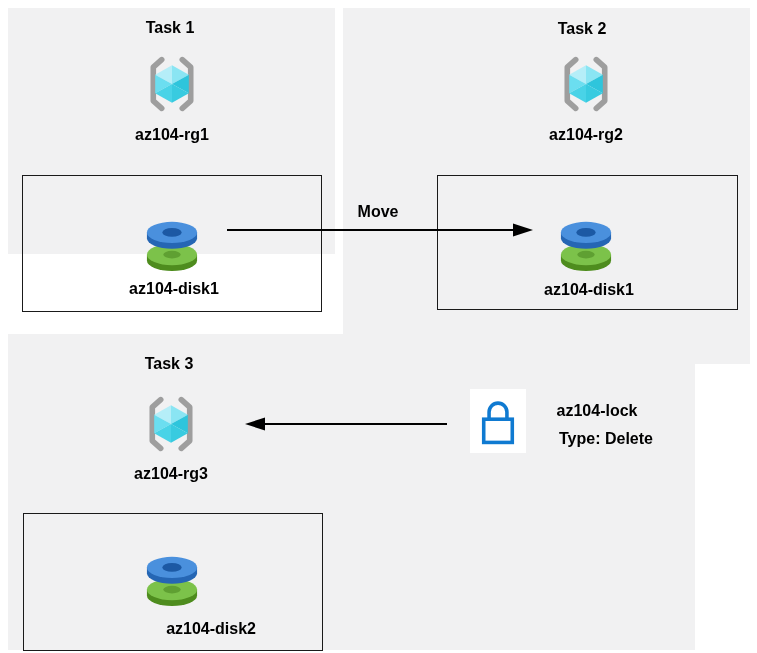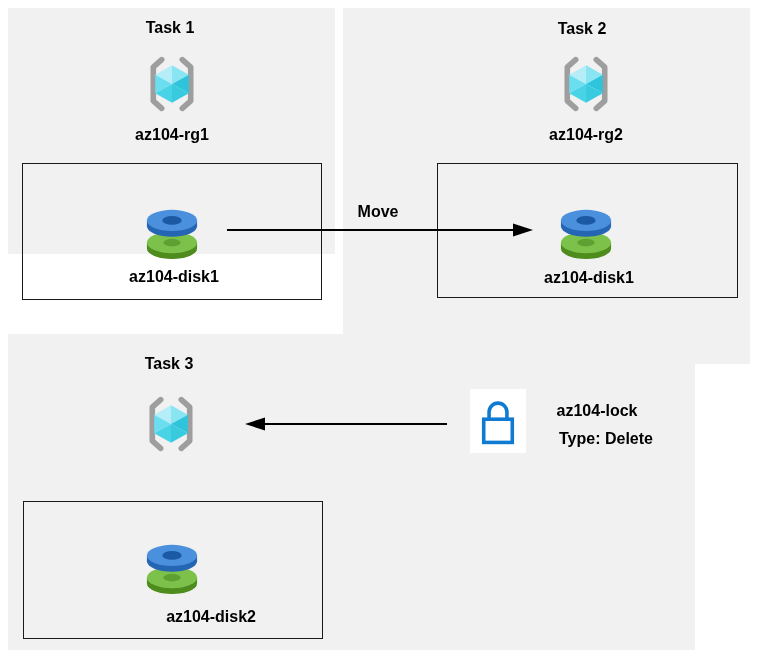--- a/index.html
+++ b/index.html
@@ -1,20 +1,20 @@
 <!DOCTYPE html>
 <html><head>
 <meta charset="utf-8">
 <style>
   html,body{margin:0;padding:0;background:#ffffff;}
   body{width:757px;height:653px;font-family:"Liberation Sans",sans-serif;color:#000;}
   .canvas{position:relative;width:757px;height:653px;background:#fff;overflow:hidden;}
   .panel{position:absolute;}
   .label{position:absolute;text-align:center;font-size:16px;font-weight:700;line-height:1.15;white-space:nowrap;}
-  .resource-box{position:absolute;border:1.5px solid #1a1a1a;}
+  .resource-box{position:absolute;border:1.5px solid #1a1a1a;margin-top:12px;}
   .icon{position:absolute;display:block;}
   .lock-plate{position:absolute;display:flex;align-items:center;justify-content:center;}
   .overlay{position:absolute;left:0;top:0;pointer-events:none;}
   .defs{position:absolute;width:0;height:0;overflow:hidden;}
 </style>
 </head>
 <body>
 
 <svg class="defs" aria-hidden="true">
   <symbol id="sym-rg" viewBox="0 0 64 62">
@@ -69,20 +69,21 @@
         </svg>
       <div class="label" style="left:71px;top:105px;width:160px;">az104-disk1</div>
     </div>
   </section>
 
   <section class="panel" style="left: 8px; top: 334px; width: 687px; height: 316px; background-color: rgb(241, 241, 242);">
     <div class="label" style="left:81px;top:21px;width:160px;">Task 3</div>
     <svg class="icon" style="left:133px;top:61px;" width="60" height="58" viewBox="0 0 64 62">
         <use href="#sym-rg"></use>
       </svg>
+    <div class="label" style="left:83px;top:131px;width:160px;">az104-rg3</div>
     <div class="resource-box" style="left:15px;top:167px;width:298px;height:136px;">
       <svg class="icon" style="left:117px;top:38px;" width="62" height="54" viewBox="0 0 64 56">
           <use href="#sym-disk"></use>
         </svg>
       <div class="label" style="left:72px;top:106px;width:160px;text-align:right;">az104-disk2</div>
     </div>
 
     <div class="lock-plate" style="left: 462px; top: 55px; width: 56px; height: 64px; background-color: rgb(255, 255, 255);">
       <svg width="50" height="58" viewBox="0 0 56 64">
           <use href="#sym-lock"></use>

